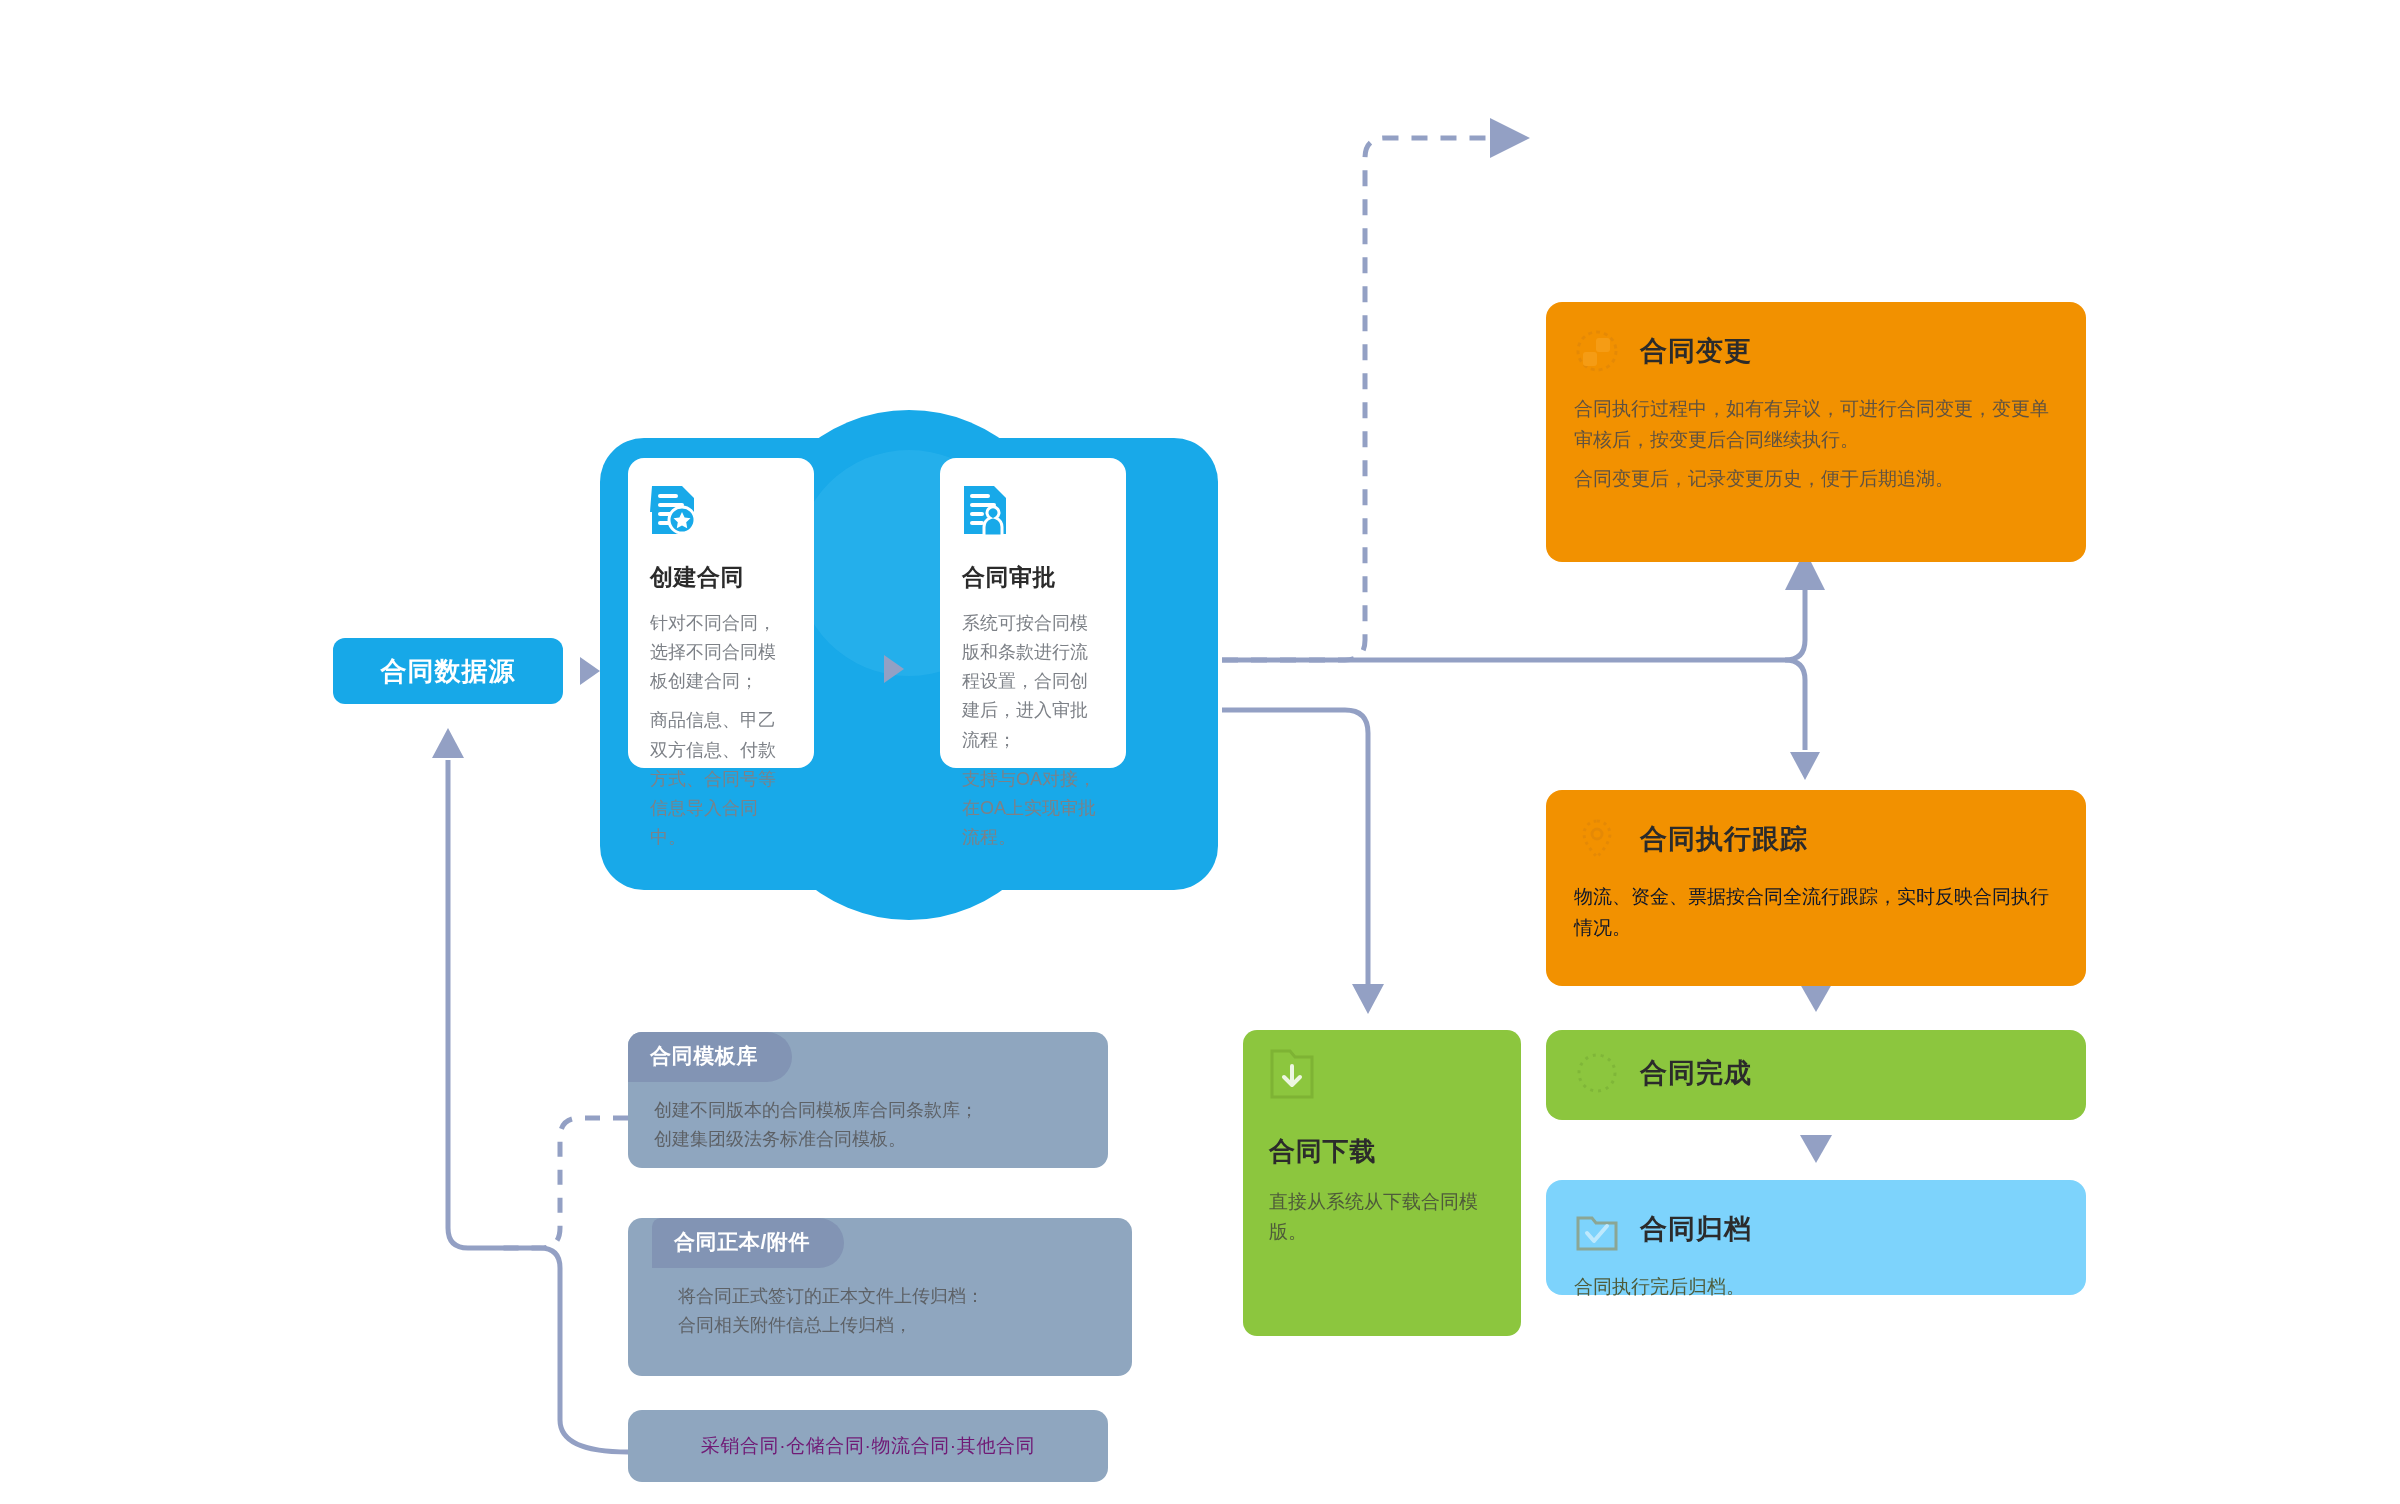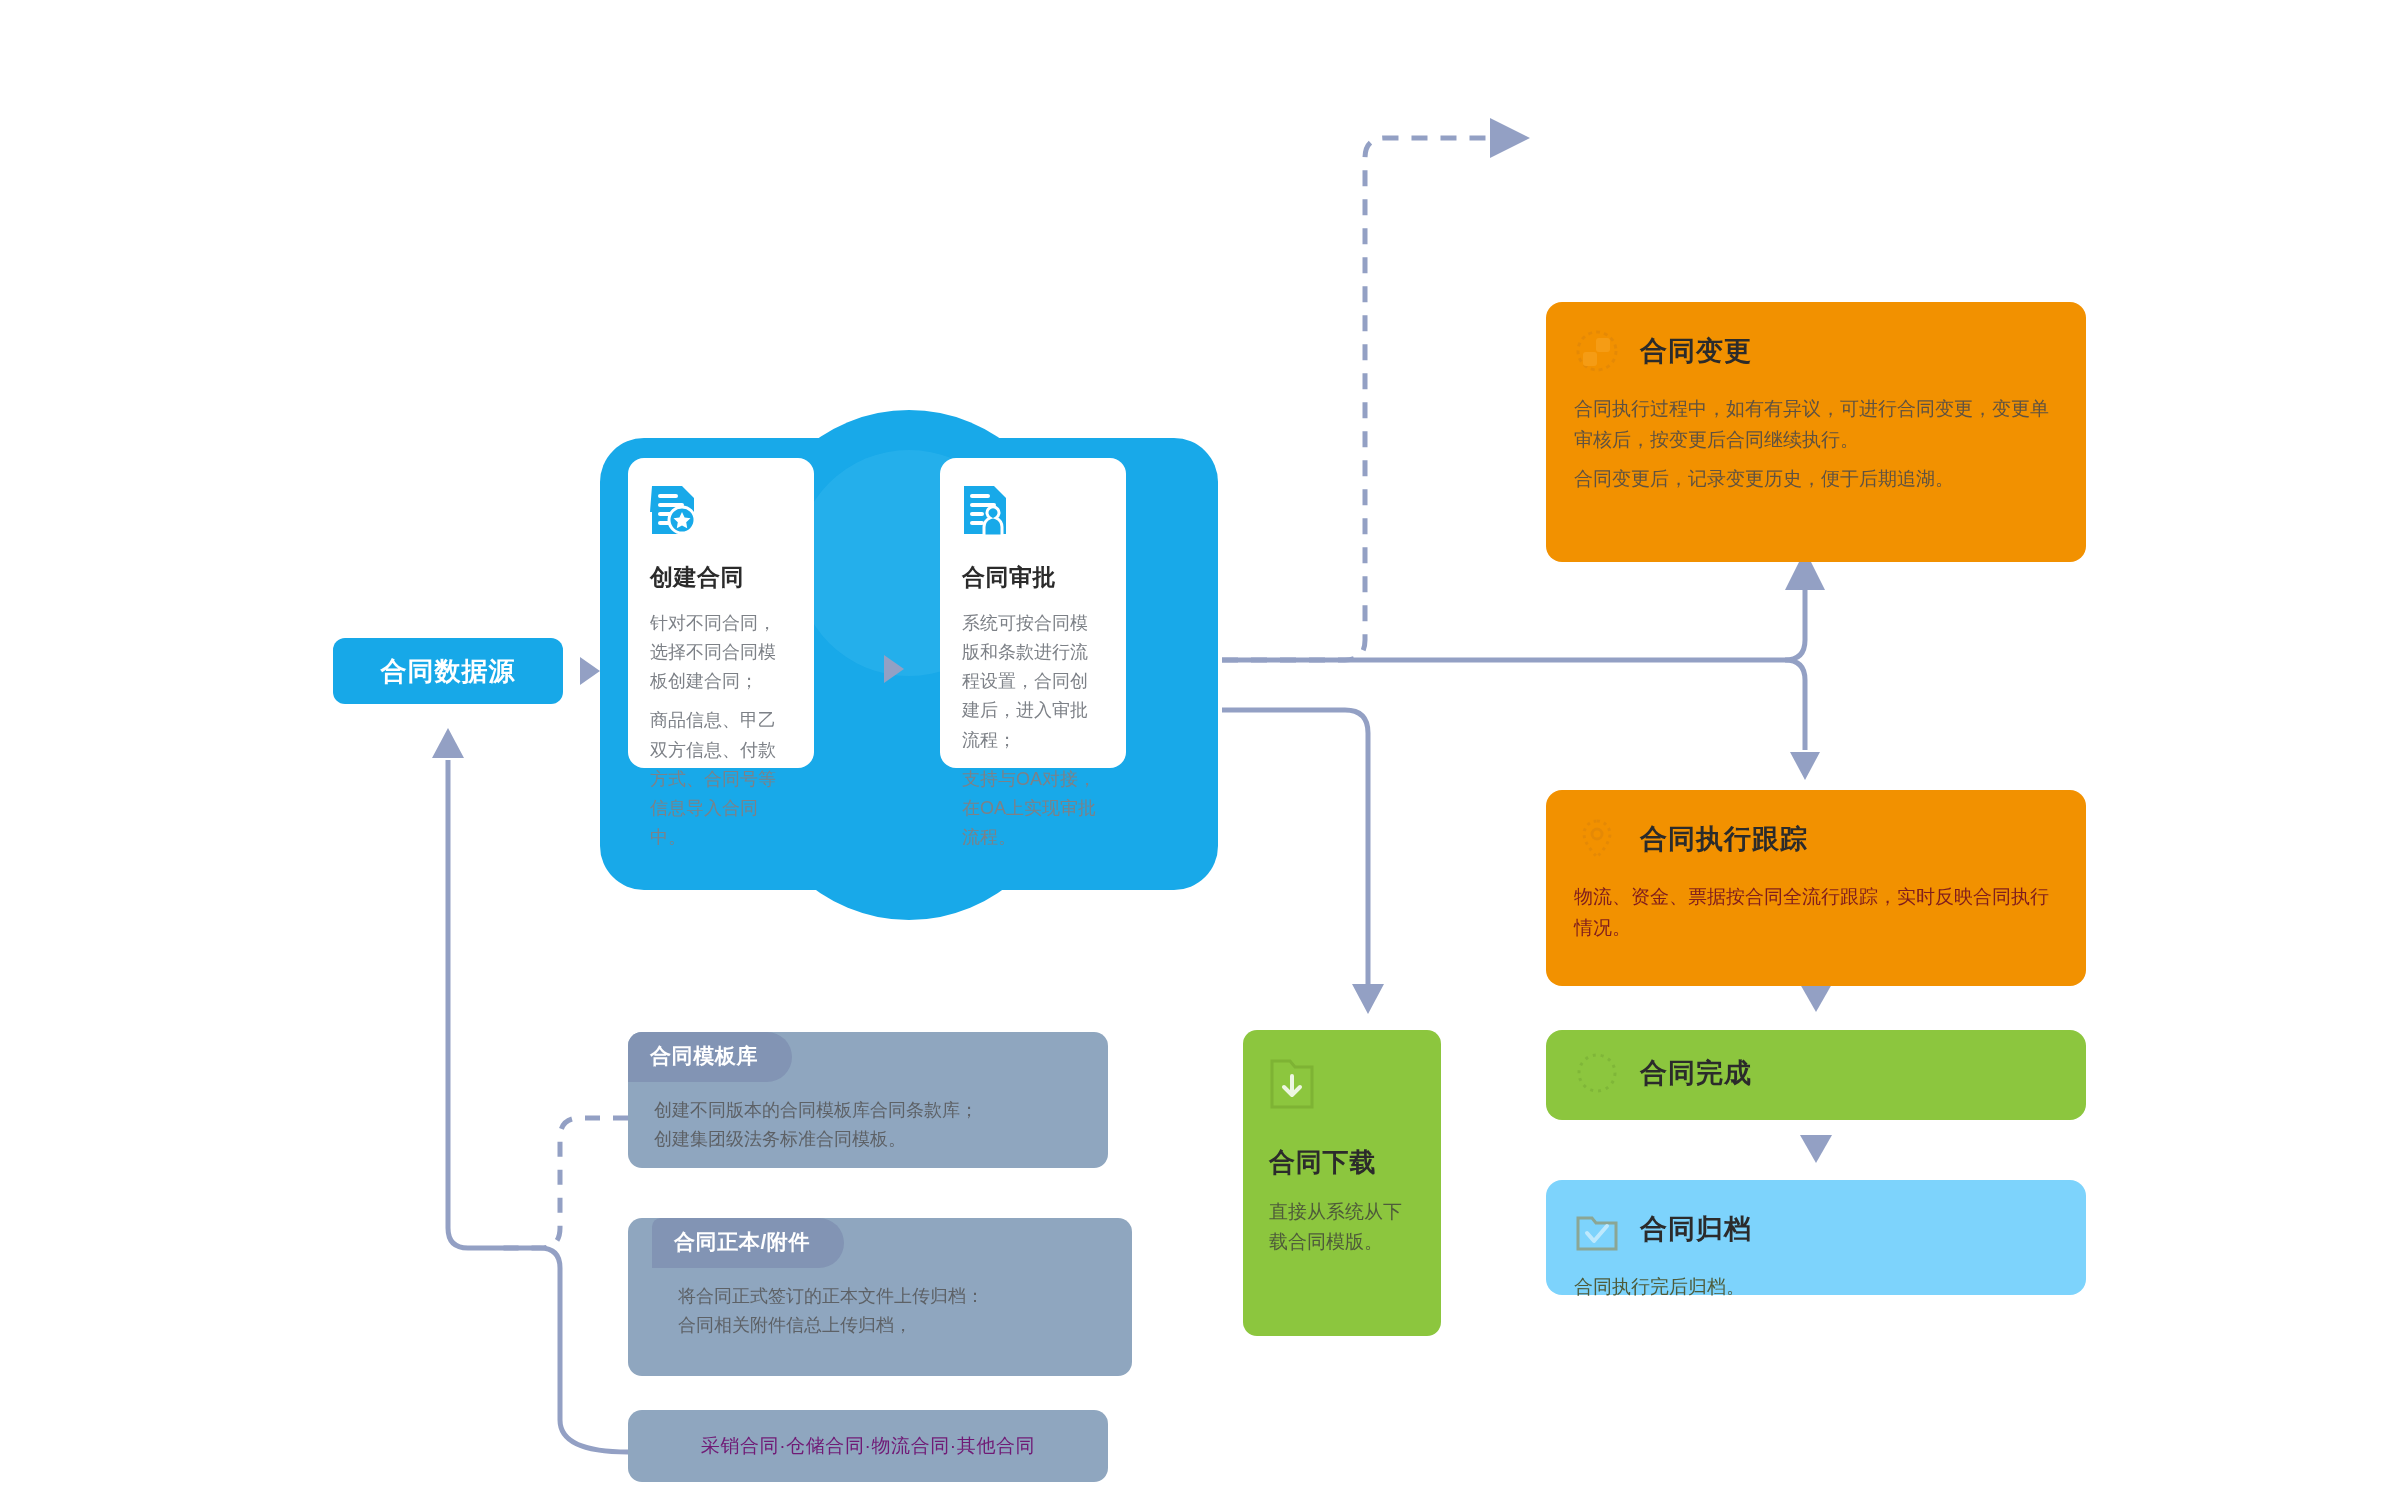--- a/index.html
+++ b/index.html
@@ -93,32 +93,31 @@
   .rbox .r-head{display:flex;align-items:center;gap:20px;margin-bottom:20px;}
   .rbox .r-title{font-size:27px;font-weight:bold;color:#2b2b2b;letter-spacing:1px;}
   .rbox .r-p{font-size:19px;line-height:1.62;margin:0 0 8px 0;}
   .rbox .r-icon{width:46px;height:46px;flex:0 0 46px;opacity:.5;}
 
   #rbox-oa{left:1546px;top:8px;width:540px;height:254px;background:#12ace9;}
   #rbox-oa .r-p{color:#4c6572;}
   #rbox-change{left:1546px;top:302px;width:540px;height:260px;background:#f29100;}
   #rbox-change .r-p{color:#5f5241;}
   #rbox-track{left:1546px;top:790px;width:540px;height:196px;background:#f29100;}
-  #rbox-track .r-p{color:#7f1d1d;}
+  #rbox-track .r-p{color:#0f172a;}
   #rbox-done{left:1546px;top:1030px;width:540px;height:90px;background:#8cc council;background:#8cc63e;padding-top:20px;}
   #rbox-done .r-head{margin-bottom:0;}
   #rbox-archive{left:1546px;top:1180px;width:540px;height:115px;background:#7dd3fc;}
   #rbox-archive .r-p{color:#4e5b3a;}
 
   
   #gr-download{
-    position:absolute;left:1243px;top:1030px;width:198px;height:306px;
+    position:absolute;left:1243px;top:1030px;width:278px;height:306px;
     background:#8cc63e;border-radius:14px;box-sizing:border-box;
-    padding:28px 26px 0 26px;
-    font-family:Liberation Mono, monospace;
+    padding:18px 26px 0 26px;
   }
   #gr-download .d-icon{width:46px;height:52px;margin-bottom:30px;opacity:.85;}
   #gr-download .d-title{font-size:26px;font-weight:bold;color:#2b2b2b;margin-bottom:18px;letter-spacing:.8px;}
   #gr-download .d-p{font-size:19px;color:#4e5b3a;line-height:1.6;margin:0;}
 </style>
 </head>
 <body>
 
 <div id="stage">
 

